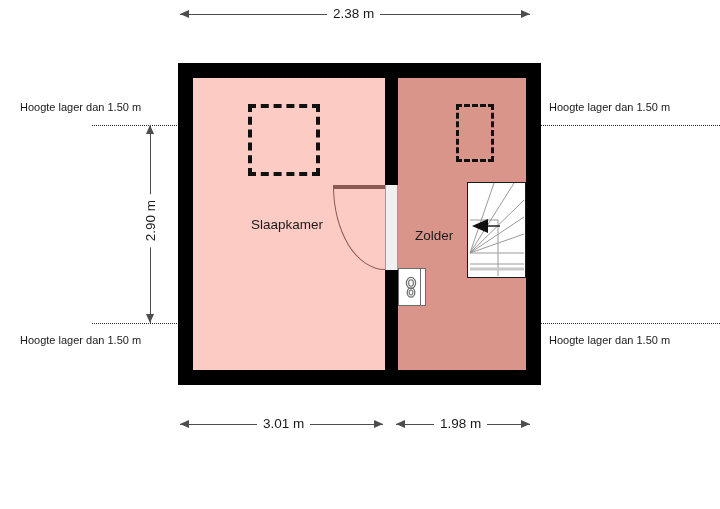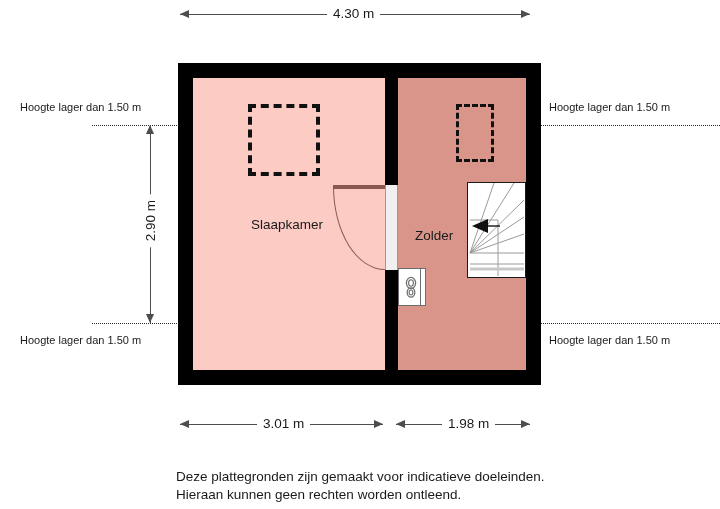--- a/index.html
+++ b/index.html
@@ -228,21 +228,21 @@
 </style>
 </head>
 <body>
 
 <div id="plan">
 
   <div class="abs">
     <div class="dim-line" style="left:180px; top:14px; width:350px;"></div>
     <div class="arrow arrow-l" style="left:180px; top:9.5px;"></div>
     <div class="arrow arrow-r" style="left:521px; top:9.5px;"></div>
-    <div class="dim-label" style="left:327px; top:6px;">4.30 m</div>
+    <div class="dim-label" style="left:327px; top:6px;">2.38 m</div>
   </div>
 
   <div class="dotline dotline-top-left"></div>
   <div class="dotline dotline-top-right"></div>
   <div class="dotline dotline-bot-left"></div>
   <div class="dotline dotline-bot-right"></div>
 
   <div class="height-label hl-tl">Hoogte lager dan 1.50 m</div>
   <div class="height-label hl-tr">Hoogte lager dan 1.50 m</div>
   <div class="height-label hl-bl">Hoogte lager dan 1.50 m</div>
@@ -309,21 +309,17 @@
     <div class="dim-line" style="left:180px; top:424px; width:203px;"></div>
     <div class="arrow arrow-l" style="left:180px; top:419.5px;"></div>
     <div class="arrow arrow-r" style="left:374px; top:419.5px;"></div>
     <div class="dim-label" style="left:257px; top:416px;">3.01 m</div>
   </div>
 
   <div class="abs">
     <div class="dim-line" style="left:396px; top:424px; width:134px;"></div>
     <div class="arrow arrow-l" style="left:396px; top:419.5px;"></div>
     <div class="arrow arrow-r" style="left:521px; top:419.5px;"></div>
-    <div class="dim-label" style="left:434px; top:416px;margin-left:8px;">1.98 m</div>
-  </div>
-
-  <div class="footer">
-    <div>Deze plattegronden zijn gemaakt voor indicatieve doeleinden.</div>
-    <div>Hieraan kunnen geen rechten worden ontleend.</div>
-  </div>
+    <div class="dim-label" style="left:434px; top:416px;">1.98 m</div>
+  </div>
+
 
 </div>
 
 </body></html>

